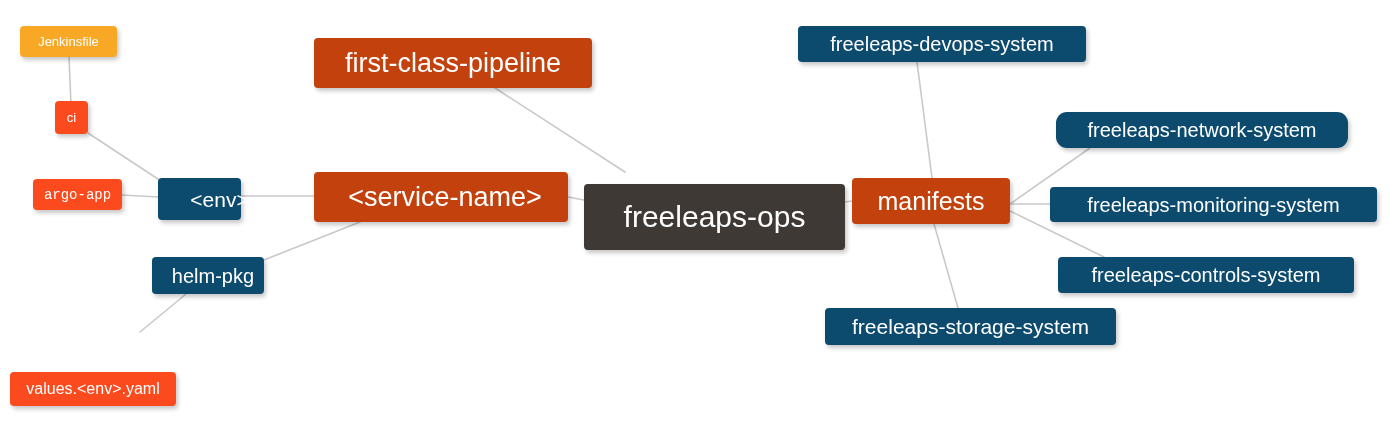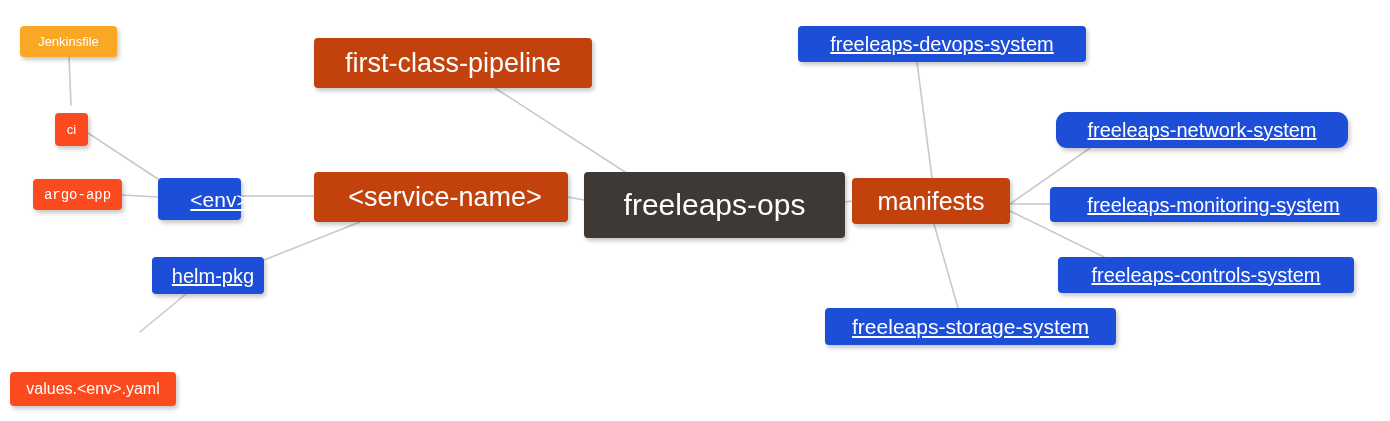--- a/index.html
+++ b/index.html
@@ -18,21 +18,21 @@
     color:#ffffff;
     border-radius:4px;
     box-sizing:border-box;
     white-space:nowrap;
     line-height:1;
     box-shadow:2px 3px 4px rgba(0,0,0,0.22);
     text-align:center;
   }
   .n-orange{background:#F9A826;}
   .n-red{background:#FB4A1E;}
-  .n-green{background:#1d4ed8;text-decoration:underline;}
+  .n-green{background:#0c4a6e;}
   .n-blue{background:#c2410c;}
   .n-dark{background:#3E3935;}
 </style>
 </head>
 <body>
 
 <div id="canvas">
   <svg id="edges" width="1390" height="421" viewBox="0 0 1390 421">
       <line x1="69" y1="57" x2="71" y2="105" stroke="#c9c9c9" stroke-width="1.6" stroke-linecap="round"></line>
       <line x1="88" y1="133" x2="161" y2="181" stroke="#c9c9c9" stroke-width="1.6" stroke-linecap="round"></line>
@@ -44,28 +44,28 @@
       <line x1="568" y1="197" x2="584" y2="200" stroke="#c9c9c9" stroke-width="1.6" stroke-linecap="round"></line>
       <line x1="845" y1="202" x2="852" y2="201" stroke="#c9c9c9" stroke-width="1.6" stroke-linecap="round"></line>
       <line x1="932" y1="178" x2="917" y2="62" stroke="#c9c9c9" stroke-width="1.6" stroke-linecap="round"></line>
       <line x1="1010" y1="204" x2="1090" y2="148" stroke="#c9c9c9" stroke-width="1.6" stroke-linecap="round"></line>
       <line x1="1010" y1="204" x2="1050" y2="204" stroke="#c9c9c9" stroke-width="1.6" stroke-linecap="round"></line>
       <line x1="1010" y1="211" x2="1104" y2="257" stroke="#c9c9c9" stroke-width="1.6" stroke-linecap="round"></line>
       <line x1="934" y1="224" x2="958" y2="308" stroke="#c9c9c9" stroke-width="1.6" stroke-linecap="round"></line>
     </svg>
   <div id="node-layer">
       <div class="node n-orange" style="left: 20px; top: 26px; width: 97px; height: 31px; font-size: 13px;">Jenkinsfile</div>
-      <div class="node n-red" style="left: 55px; top: 113px; width: 33px; height: 33px; font-size: 13px;">ci</div>
+      <div class="node n-red" style="left: 55px; top: 101px; width: 33px; height: 33px; font-size: 13px;">ci</div>
       <div class="node n-red" style="left: 33px; top: 179px; width: 89px; height: 31px; font-size: 14px; font-family: Liberation Mono, monospace;">argo-app</div>
       <div class="node n-green" style="left: 158px; top: 178px; width: 83px; height: 42px; font-size: 21px; padding-left: 40px;">&lt;env&gt;</div>
       <div class="node n-green" style="left: 152px; top: 257px; width: 112px; height: 37px; font-size: 20px; padding-left: 10px;">helm-pkg</div>
       <div class="node n-red" style="left: 10px; top: 332px; width: 166px; height: 34px; font-size: 16px; margin-top: 40px;">values.&lt;env&gt;.yaml</div>
       <div class="node n-blue" style="left: 314px; top: 38px; width: 278px; height: 50px; font-size: 27px;">first-class-pipeline</div>
       <div class="node n-blue" style="left: 314px; top: 172px; width: 254px; height: 50px; font-size: 27px; padding-left: 8px;">&lt;service-name&gt;</div>
-      <div class="node n-dark" style="left: 584px; top: 172px; width: 261px; height: 66px; font-size: 30px;">freeleaps-ops</div>
+      <div class="node n-dark" style="left: 584px; top: 184px; width: 261px; height: 66px; font-size: 30px;">freeleaps-ops</div>
       <div class="node n-blue" style="left: 852px; top: 178px; width: 158px; height: 46px; font-size: 25px;">manifests</div>
       <div class="node n-green" style="left: 798px; top: 26px; width: 288px; height: 36px; font-size: 20px;">freeleaps-devops-system</div>
       <div class="node n-green" style="left: 1056px; top: 112px; width: 292px; height: 36px; font-size: 20px; border-radius: 11px;">freeleaps-network-system</div>
       <div class="node n-green" style="left: 1050px; top: 187px; width: 327px; height: 35px; font-size: 20px;">freeleaps-monitoring-system</div>
       <div class="node n-green" style="left: 1058px; top: 257px; width: 296px; height: 36px; font-size: 20px;">freeleaps-controls-system</div>
       <div class="node n-green" style="left: 825px; top: 308px; width: 291px; height: 37px; font-size: 21px;">freeleaps-storage-system</div>
     </div>
 </div>
 
 </body></html>

